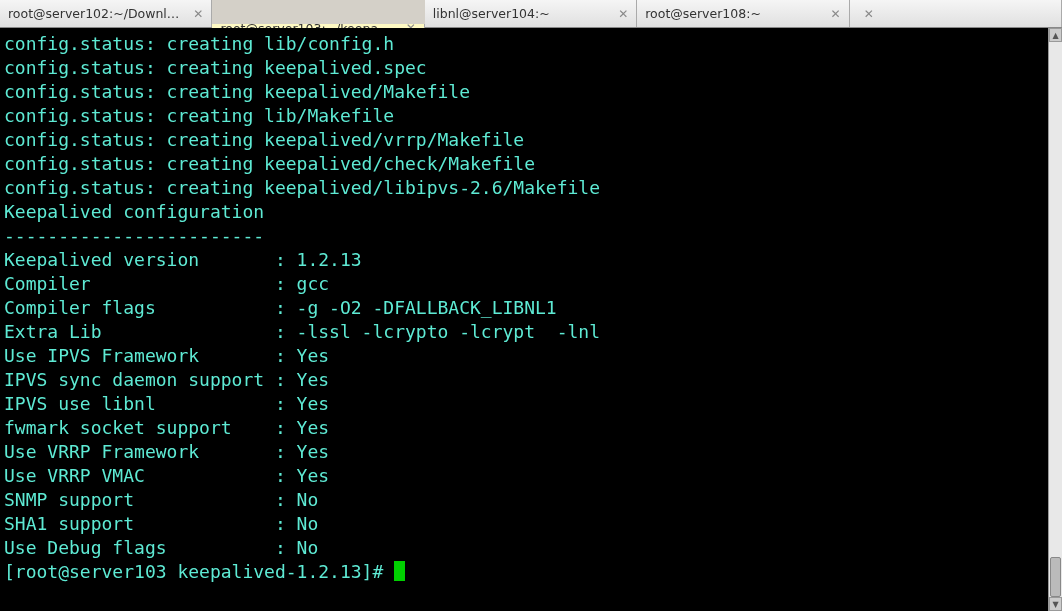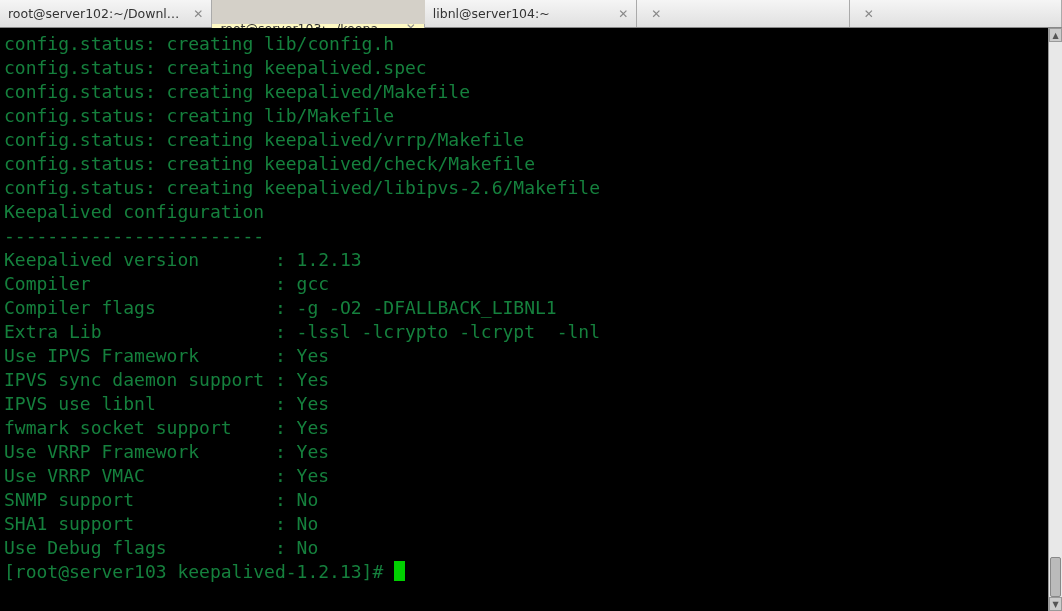--- a/index.html
+++ b/index.html
@@ -57,21 +57,21 @@
     }
     .terminal-wrap {
       flex: 1;
       display: flex;
       background: #000;
       overflow: hidden;
     }
     .terminal {
       flex: 1;
       background: #000;
-      color: #15803d;
+      color: #5eead4;
       font-family: "DejaVu Sans Mono", "Liberation Mono", monospace;
       font-size: 18px;
       line-height: 24px;
       padding: 4px 4px 0 4px;
       white-space: pre;
       overflow: hidden;
     }
     .scrollbar {
       width: 14px;
       background: #ddd;
@@ -126,20 +126,21 @@
   </div>
   <div class="tab active">
     <span class="tab-label">root@server103:~/keepa…</span>
     <span class="tab-close">✕</span>
   </div>
   <div class="tab">
     <span class="tab-label">libnl@server104:~</span>
     <span class="tab-close">✕</span>
   </div>
   <div class="tab">
+    <span class="tab-label">root@server108:~</span>
     <span class="tab-close">✕</span>
   </div>
   <div class="tab">
     <span class="tab-close">✕</span>
   </div>
 </div>
 
 <div class="terminal-wrap">
   <div class="terminal" id="terminal"><span class="term-line">config.status: creating lib/config.h</span><span class="term-line">config.status: creating keepalived.spec</span><span class="term-line">config.status: creating keepalived/Makefile</span><span class="term-line">config.status: creating lib/Makefile</span><span class="term-line">config.status: creating keepalived/vrrp/Makefile</span><span class="term-line">config.status: creating keepalived/check/Makefile</span><span class="term-line">config.status: creating keepalived/libipvs-2.6/Makefile</span><span class="term-line"></span><span class="term-line">Keepalived configuration</span><span class="term-line">------------------------</span><span class="term-line">Keepalived version       : 1.2.13</span><span class="term-line">Compiler                 : gcc</span><span class="term-line">Compiler flags           : -g -O2 -DFALLBACK_LIBNL1</span><span class="term-line">Extra Lib                : -lssl -lcrypto -lcrypt  -lnl</span><span class="term-line">Use IPVS Framework       : Yes</span><span class="term-line">IPVS sync daemon support : Yes</span><span class="term-line">IPVS use libnl           : Yes</span><span class="term-line">fwmark socket support    : Yes</span><span class="term-line">Use VRRP Framework       : Yes</span><span class="term-line">Use VRRP VMAC            : Yes</span><span class="term-line">SNMP support             : No</span><span class="term-line">SHA1 support             : No</span><span class="term-line">Use Debug flags          : No</span><span class="term-line">[root@server103 keepalived-1.2.13]# <span class="cursor-block"></span></span></div>
   <div class="scrollbar">

